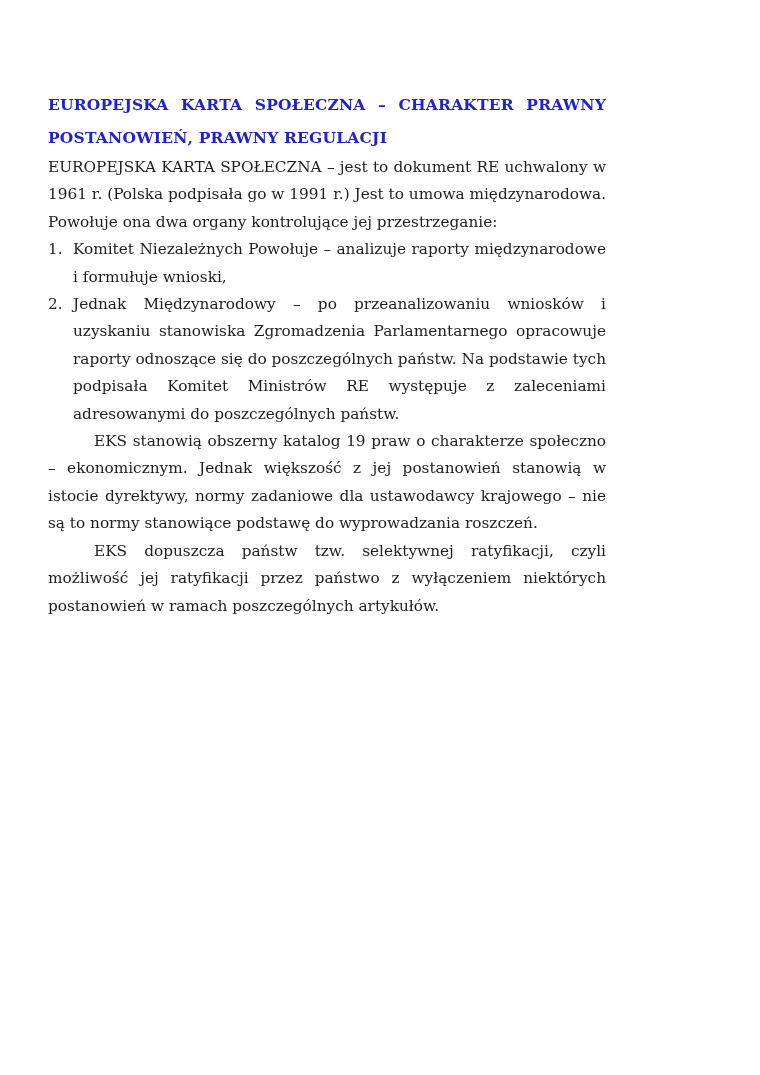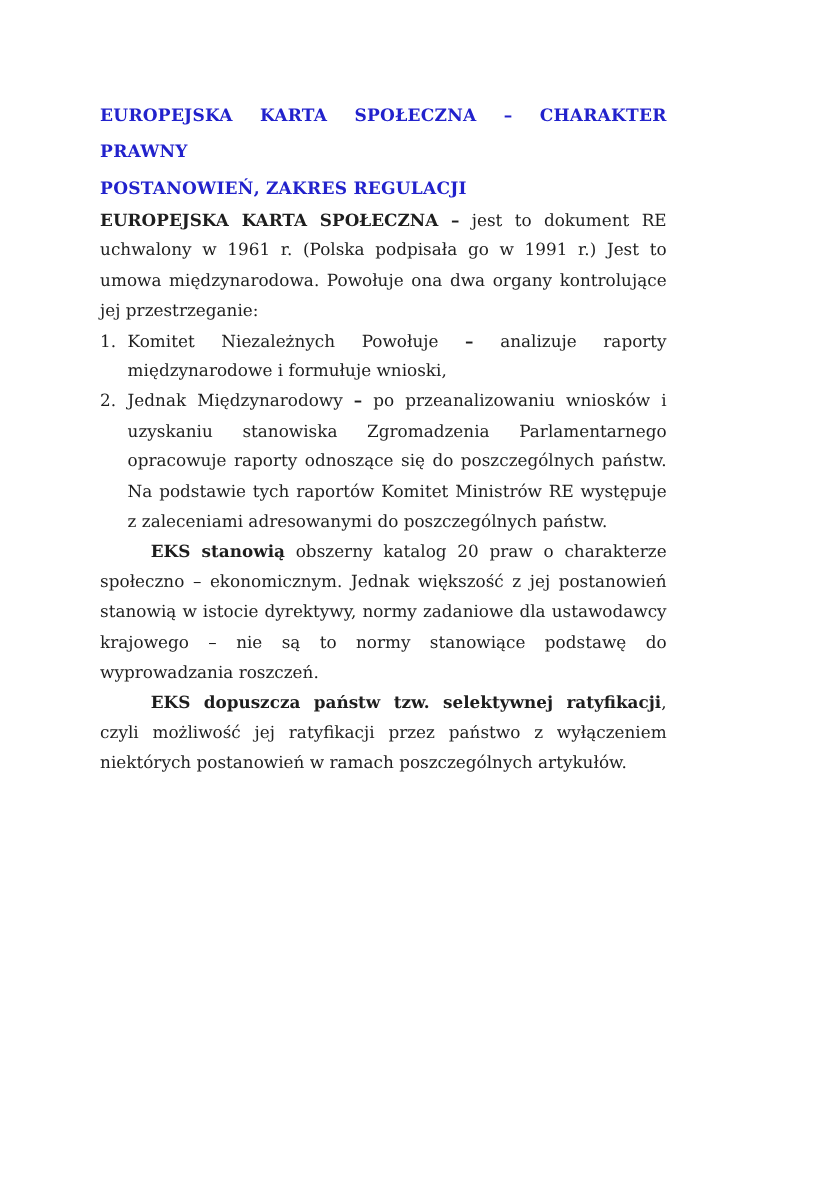--- a/index.html
+++ b/index.html
@@ -6,21 +6,21 @@
     margin: 0;
     padding: 0;
     background: #ffffff;
   }
   .page {
     position: relative;
     width: 697px;
     height: 1075px;
     background: #ffffff;
     box-sizing: border-box;
-    padding: 88px 91px 0 91px;
+    padding: 88px 91px 0 48px;
     font-family: "DejaVu Serif", "Liberation Serif", serif;
     color: #1e1e1e;
     overflow: hidden;
   }
   .doc-title {
     color: #2222CC;
     font-weight: bold;
     font-size: 15.5px;
     line-height: 33px;
     letter-spacing: 0.2px;
@@ -43,21 +43,21 @@
   .intro-para {
     margin-top: 27px;
   }
   .gap-top {
     margin-top: 27px;
   }
   .first-indent {
     text-indent: 46px;
   }
   .b {
-    font-weight: bold;
+    font-weight: normal;
   }
   .numbered-list {
     margin: 0;
     padding: 0;
   }
   .list-item {
     display: flex;
   }
   .list-item .num {
     flex: 0 0 25px;
@@ -68,40 +68,40 @@
     text-align: justify;
   }
 </style>
 </head>
 <body>
 
 <div class="page">
 
   <div class="doc-title">
     <div class="t-line1">EUROPEJSKA KARTA SPOŁECZNA – CHARAKTER PRAWNY</div>
-    <div class="t-line2">POSTANOWIEŃ, ZAKRES REGULACJI</div>
+    <div class="t-line2">POSTANOWIEŃ, PRAWNY REGULACJI</div>
   </div>
 
   <div class="body-copy">
 
     <p class="para intro-para"><span class="b">EUROPEJSKA KARTA SPOŁECZNA –</span><span> jest to dokument RE uchwalony w 1961 r. (Polska podpisała go w 1991 r.) Jest to umowa międzynarodowa. Powołuje ona dwa organy kontrolujące jej przestrzeganie:</span></p>
 
     <div class="numbered-list">
 
       <div class="list-item">
         <span class="num">1.</span>
         <span class="li-body"><span>Komitet Niezależnych Powołuje </span><span class="b">–</span><span> analizuje raporty międzynarodowe i formułuje wnioski,</span></span>
       </div>
 
       <div class="list-item">
         <span class="num">2.</span>
-        <span class="li-body"><span>Jednak Międzynarodowy </span><span class="b">–</span><span> po przeanalizowaniu wniosków i uzyskaniu stanowiska Zgromadzenia Parlamentarnego opracowuje raporty odnoszące się do poszczególnych państw. Na podstawie tych raportów Komitet Ministrów RE występuje z zaleceniami adresowanymi do poszczególnych państw.</span></span>
+        <span class="li-body"><span>Jednak Międzynarodowy </span><span class="b">–</span><span> po przeanalizowaniu wniosków i uzyskaniu stanowiska Zgromadzenia Parlamentarnego opracowuje raporty odnoszące się do poszczególnych państw. Na podstawie tych podpisała Komitet Ministrów RE występuje z zaleceniami adresowanymi do poszczególnych państw.</span></span>
       </div>
 
     </div>
 
-    <p class="para gap-top first-indent"><span class="b">EKS stanowią</span><span> obszerny katalog 20 praw o charakterze społeczno – ekonomicznym. Jednak większość z jej postanowień stanowią w istocie dyrektywy, normy zadaniowe dla ustawodawcy krajowego – nie są to normy stanowiące podstawę do wyprowadzania roszczeń.</span></p>
+    <p class="para gap-top first-indent"><span class="b">EKS stanowią</span><span> obszerny katalog 19 praw o charakterze społeczno – ekonomicznym. Jednak większość z jej postanowień stanowią w istocie dyrektywy, normy zadaniowe dla ustawodawcy krajowego – nie są to normy stanowiące podstawę do wyprowadzania roszczeń.</span></p>
 
     <p class="para gap-top first-indent"><span class="b">EKS dopuszcza państw tzw. selektywnej ratyfikacji</span><span>, czyli możliwość jej ratyfikacji przez państwo z wyłączeniem niektórych postanowień w ramach poszczególnych artykułów.</span></p>
 
   </div>
 
 </div>
 
 </body></html>

